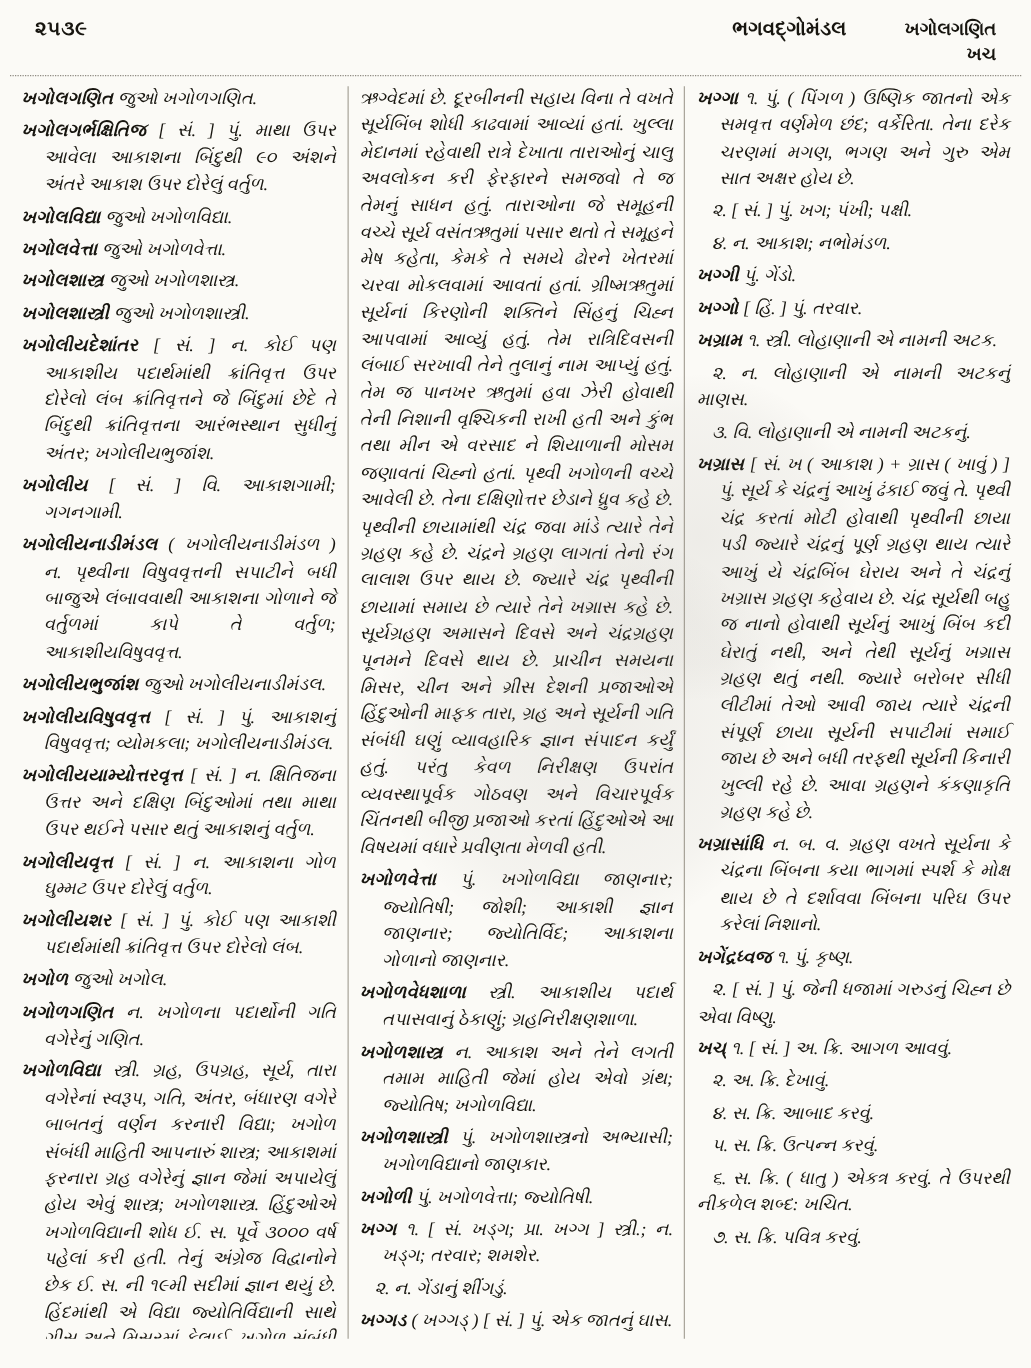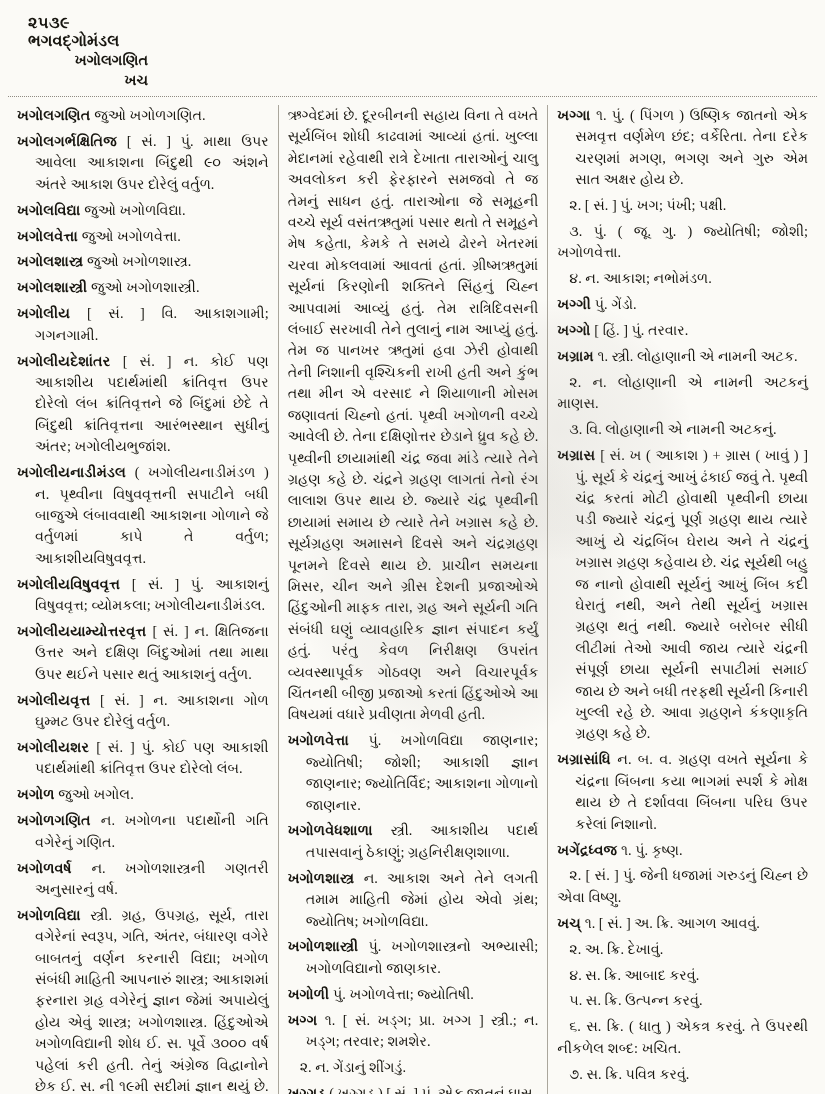--- a/index.html
+++ b/index.html
@@ -14,45 +14,44 @@
   .scan-artifact{
     position:absolute;border-radius:50%;
     background:radial-gradient(circle, rgba(120,115,105,0.10) 0%, rgba(120,115,105,0.05) 55%, rgba(120,115,105,0) 72%);
     pointer-events:none;
   }
   #stain1{left:300px;top:420px;width:330px;height:330px;}
   #stain2{left:430px;top:300px;width:260px;height:260px;}
   header{
     display:flex;justify-content:space-between;align-items:flex-start;
     padding:14px 28px 2px 28px;
-    flex-direction:column;
   }
   .page-number{font-size:16px;font-weight:bold;letter-spacing:.5px;}
-  .book-title{font-size:16px;font-weight:bold;text-align:center;flex:1;}
+  .book-title{font-size:16px;font-weight:bold;text-align:right;flex:1;}
   .running-heads{text-align:right;font-size:14.5px;font-weight:bold;line-height:20px;min-width:120px;}
   .rule{
     margin:4px 8px 0 8px;
     border-top:1px dotted #8f8b82;
   }
   main{
     display:grid;
     grid-template-columns:1fr 1fr 1fr;
     padding:8px 8px 0 8px;
     height:1010px;
     box-sizing:border-box;
   }
   .col{
     padding:0 9px;
     font-size:14.3px;
     line-height:21.4px;
     text-align:justify;
     overflow:hidden;
   }
   .col + .col{border-left:1px solid #aaa69c;}
-  .para{margin:0 0 4.5px 0;}
+  .para{margin:0 0 4.5px 0;font-style:italic;}
   .para.entry{padding-left:18px;text-indent:-18px;}
   .para.sense{text-indent:12px;}
   .para.cont{text-indent:0;}
   .hw{font-weight:bold;letter-spacing:.2px;}
 </style>
 </head>
 <body>
 
 <div class="scan-artifact" id="stain1"></div>
 <div class="scan-artifact" id="stain2"></div>
@@ -69,47 +68,46 @@
 <div class="rule"></div>
 
 <main>
   <div class="col">
       <p class="para entry"><span class="hw">ખગોલગણિત </span><span>જુઓ ખગોળગણિત.</span></p>
       <p class="para entry"><span class="hw">ખગોલગર્ભક્ષિતિજ </span><span>[ સં. ] પું. માથા ઉપર આવેલા આકાશના બિંદુથી ૯૦ અંશને અંતરે આકાશ ઉપર દોરેલું વર્તુળ.</span></p>
       <p class="para entry"><span class="hw">ખગોલવિદ્યા </span><span>જુઓ ખગોળવિદ્યા.</span></p>
       <p class="para entry"><span class="hw">ખગોલવેત્તા </span><span>જુઓ ખગોળવેત્તા.</span></p>
       <p class="para entry"><span class="hw">ખગોલશાસ્ત્ર </span><span>જુઓ ખગોળશાસ્ત્ર.</span></p>
       <p class="para entry"><span class="hw">ખગોલશાસ્ત્રી </span><span>જુઓ ખગોળશાસ્ત્રી.</span></p>
+      <p class="para entry"><span class="hw">ખગોલીયદેશાંતર </span><span>[ સં. ] ન. કોઈ પણ આકાશીય પદાર્થમાંથી ક્રાંતિવૃત્ત ઉપર દોરેલો લંબ ક્રાંતિવૃત્તને જે બિંદુમાં છેદે તે બિંદુથી ક્રાંતિવૃત્તના આરંભસ્થાન સુધીનું અંતર; ખગોલીયભુજાંશ.</span></p>
       <p class="para entry"><span class="hw">ખગોલીય </span><span>[ સં. ] વિ. આકાશગામી; ગગનગામી.</span></p>
-      <p class="para entry"><span class="hw">ખગોલીયદેશાંતર </span><span>[ સં. ] ન. કોઈ પણ આકાશીય પદાર્થમાંથી ક્રાંતિવૃત્ત ઉપર દોરેલો લંબ ક્રાંતિવૃત્તને જે બિંદુમાં છેદે તે બિંદુથી ક્રાંતિવૃત્તના આરંભસ્થાન સુધીનું અંતર; ખગોલીયભુજાંશ.</span></p>
       <p class="para entry"><span class="hw">ખગોલીયનાડીમંડલ </span><span>( ખગોલીયનાડીમંડળ ) ન. પૃથ્વીના વિષુવવૃત્તની સપાટીને બધી બાજુએ લંબાવવાથી આકાશના ગોળાને જે વર્તુળમાં કાપે તે વર્તુળ; આકાશીયવિષુવવૃત્ત.</span></p>
+      <p class="para entry"><span class="hw">ખગોલીયભુજાંશ </span><span>જુઓ ખગોલીયનાડીમંડલ.</span></p>
       <p class="para entry"><span class="hw">ખગોલીયવિષુવવૃત્ત </span><span>[ સં. ] પું. આકાશનું વિષુવવૃત્ત; વ્યોમકલા; ખગોલીયનાડીમંડલ.</span></p>
       <p class="para entry"><span class="hw">ખગોલીયયામ્યોત્તરવૃત્ત </span><span>[ સં. ] ન. ક્ષિતિજના ઉત્તર અને દક્ષિણ બિંદુઓમાં તથા માથા ઉપર થઈને પસાર થતું આકાશનું વર્તુળ.</span></p>
       <p class="para entry"><span class="hw">ખગોલીયવૃત્ત </span><span>[ સં. ] ન. આકાશના ગોળ ઘુમ્મટ ઉપર દોરેલું વર્તુળ.</span></p>
       <p class="para entry"><span class="hw">ખગોલીયશર </span><span>[ સં. ] પું. કોઈ પણ આકાશી પદાર્થમાંથી ક્રાંતિવૃત્ત ઉપર દોરેલો લંબ.</span></p>
       <p class="para entry"><span class="hw">ખગોળ </span><span>જુઓ ખગોલ.</span></p>
       <p class="para entry"><span class="hw">ખગોળગણિત </span><span>ન. ખગોળના પદાર્થોની ગતિ વગેરેનું ગણિત.</span></p>
-      <p class="para entry"><span class="hw">ખગોળવર્ષ </span><span>ન. ખગોળશાસ્ત્રની ગણતરી અનુસારનું વર્ષ.</span></p>
       <p class="para entry"><span class="hw">ખગોળવિદ્યા </span><span>સ્ત્રી. ગ્રહ, ઉપગ્રહ, સૂર્ય, તારા વગેરેનાં સ્વરૂપ, ગતિ, અંતર, બંધારણ વગેરે બાબતનું વર્ણન કરનારી વિદ્યા; ખગોળ સંબંધી માહિતી આપનારું શાસ્ત્ર; આકાશમાં ફરનારા ગ્રહ વગેરેનું જ્ઞાન જેમાં અપાયેલું હોય એવું શાસ્ત્ર; ખગોળશાસ્ત્ર. હિંદુઓએ ખગોળવિદ્યાની શોધ ઈ. સ. પૂર્વે ૩૦૦૦ વર્ષ પહેલાં કરી હતી. તેનું અંગ્રેજ વિદ્વાનોને છેક ઈ. સ. ની ૧૯મી સદીમાં જ્ઞાન થયું છે. હિંદમાંથી એ વિદ્યા જ્યોતિર્વિદ્યાની સાથે ગ્રીસ અને મિસરમાં ફેલાઈ. ખગોળ સંબંધી હકીકત</span></p>
     </div>
   <div class="col">
       <p class="para cont"><span>ઋગ્વેદમાં છે. દૂરબીનની સહાય વિના તે વખતે સૂર્યબિંબ શોધી કાઢવામાં આવ્યાં હતાં. ખુલ્લા મેદાનમાં રહેવાથી રાત્રે દેખાતા તારાઓનું ચાલુ અવલોકન કરી ફેરફારને સમજવો તે જ તેમનું સાધન હતું. તારાઓના જે સમૂહની વચ્ચે સૂર્ય વસંતઋતુમાં પસાર થતો તે સમૂહને મેષ કહેતા, કેમકે તે સમયે ઢોરને ખેતરમાં ચરવા મોકલવામાં આવતાં હતાં. ગ્રીષ્મઋતુમાં સૂર્યનાં કિરણોની શક્તિને સિંહનું ચિહ્ન આપવામાં આવ્યું હતું. તેમ રાત્રિદિવસની લંબાઈ સરખાવી તેને તુલાનું નામ આપ્યું હતું. તેમ જ પાનખર ઋતુમાં હવા ઝેરી હોવાથી તેની નિશાની વૃશ્ચિકની રાખી હતી અને કુંભ તથા મીન એ વરસાદ ને શિયાળાની મોસમ જણાવતાં ચિહ્નો હતાં. પૃથ્વી ખગોળની વચ્ચે આવેલી છે. તેના દક્ષિણોત્તર છેડાને ધ્રુવ કહે છે. પૃથ્વીની છાયામાંથી ચંદ્ર જવા માંડે ત્યારે તેને ગ્રહણ કહે છે. ચંદ્રને ગ્રહણ લાગતાં તેનો રંગ લાલાશ ઉપર થાય છે. જ્યારે ચંદ્ર પૃથ્વીની છાયામાં સમાય છે ત્યારે તેને ખગ્રાસ કહે છે. સૂર્યગ્રહણ અમાસને દિવસે અને ચંદ્રગ્રહણ પૂનમને દિવસે થાય છે. પ્રાચીન સમયના મિસર, ચીન અને ગ્રીસ દેશની પ્રજાઓએ હિંદુઓની માફક તારા, ગ્રહ અને સૂર્યની ગતિ સંબંધી ઘણું વ્યાવહારિક જ્ઞાન સંપાદન કર્યું હતું. પરંતુ કેવળ નિરીક્ષણ ઉપરાંત વ્યવસ્થાપૂર્વક ગોઠવણ અને વિચારપૂર્વક ચિંતનથી બીજી પ્રજાઓ કરતાં હિંદુઓએ આ વિષયમાં વધારે પ્રવીણતા મેળવી હતી.</span></p>
       <p class="para entry"><span class="hw">ખગોળવેત્તા </span><span>પું. ખગોળવિદ્યા જાણનાર; જ્યોતિષી; જોશી; આકાશી જ્ઞાન જાણનાર; જ્યોતિર્વિદ; આકાશના ગોળાનો જાણનાર.</span></p>
       <p class="para entry"><span class="hw">ખગોળવેધશાળા </span><span>સ્ત્રી. આકાશીય પદાર્થ તપાસવાનું ઠેકાણું; ગ્રહનિરીક્ષણશાળા.</span></p>
       <p class="para entry"><span class="hw">ખગોળશાસ્ત્ર </span><span>ન. આકાશ અને તેને લગતી તમામ માહિતી જેમાં હોય એવો ગ્રંથ; જ્યોતિષ; ખગોળવિદ્યા.</span></p>
       <p class="para entry"><span class="hw">ખગોળશાસ્ત્રી </span><span>પું. ખગોળશાસ્ત્રનો અભ્યાસી; ખગોળવિદ્યાનો જાણકાર.</span></p>
       <p class="para entry"><span class="hw">ખગોળી </span><span>પું. ખગોળવેત્તા; જ્યોતિષી.</span></p>
       <p class="para entry"><span class="hw">ખગ્ગ </span><span>૧. [ સં. ખડ્ગ; પ્રા. ખગ્ગ ] સ્ત્રી.; ન. ખડ્ગ; તરવાર; શમશેર.</span></p>
       <p class="para sense"><span>૨. ન. ગેંડાનું શીંગડું.</span></p>
       <p class="para entry"><span class="hw">ખગ્ગડ </span><span>( ખગ્ગડ્ ) [ સં. ] પું. એક જાતનું ઘાસ.</span></p>
     </div>
   <div class="col">
       <p class="para entry"><span class="hw">ખગ્ગા </span><span>૧. પું. ( પિંગળ ) ઉષ્ણિક જાતનો એક સમવૃત્ત વર્ણમેળ છંદ; વર્કેરિતા. તેના દરેક ચરણમાં મગણ, ભગણ અને ગુરુ એમ સાત અક્ષર હોય છે.</span></p>
       <p class="para sense"><span>૨. [ સં. ] પું. ખગ; પંખી; પક્ષી.</span></p>
-      <p class="para sense"><span>૩. પું. ( જૂ. ગુ. ) જ્યોતિષી; જોશી; ખગોળવેત્તા.</span></p>
       <p class="para sense"><span>૪. ન. આકાશ; નભોમંડળ.</span></p>
       <p class="para entry"><span class="hw">ખગ્ગી </span><span>પું. ગેંડો.</span></p>
       <p class="para entry"><span class="hw">ખગ્ગો </span><span>[ હિં. ] પું. તરવાર.</span></p>
       <p class="para entry"><span class="hw">ખગ્રામ </span><span>૧. સ્ત્રી. લોહાણાની એ નામની અટક.</span></p>
       <p class="para sense"><span>૨. ન. લોહાણાની એ નામની અટકનું માણસ.</span></p>
       <p class="para sense"><span>૩. વિ. લોહાણાની એ નામની અટકનું.</span></p>
       <p class="para entry"><span class="hw">ખગ્રાસ </span><span>[ સં. ખ ( આકાશ ) + ગ્રાસ ( ખાવું ) ] પું. સૂર્ય કે ચંદ્રનું આખું ઢંકાઈ જવું તે. પૃથ્વી ચંદ્ર કરતાં મોટી હોવાથી પૃથ્વીની છાયા પડી જ્યારે ચંદ્રનું પૂર્ણ ગ્રહણ થાય ત્યારે આખું યે ચંદ્રબિંબ ઘેરાય અને તે ચંદ્રનું ખગ્રાસ ગ્રહણ કહેવાય છે. ચંદ્ર સૂર્યથી બહુ જ નાનો હોવાથી સૂર્યનું આખું બિંબ કદી ઘેરાતું નથી, અને તેથી સૂર્યનું ખગ્રાસ ગ્રહણ થતું નથી. જ્યારે બરોબર સીધી લીટીમાં તેઓ આવી જાય ત્યારે ચંદ્રની સંપૂર્ણ છાયા સૂર્યની સપાટીમાં સમાઈ જાય છે અને બધી તરફથી સૂર્યની કિનારી ખુલ્લી રહે છે. આવા ગ્રહણને કંકણાકૃતિ ગ્રહણ કહે છે.</span></p>
       <p class="para entry"><span class="hw">ખગ્રાસાંધિ </span><span>ન. બ. વ. ગ્રહણ વખતે સૂર્યના કે ચંદ્રના બિંબના કયા ભાગમાં સ્પર્શ કે મોક્ષ થાય છે તે દર્શાવવા બિંબના પરિઘ ઉપર કરેલાં નિશાનો.</span></p>
       <p class="para entry"><span class="hw">ખગેંદ્રધ્વજ </span><span>૧. પું. કૃષ્ણ.</span></p>
       <p class="para sense"><span>૨. [ સં. ] પું. જેની ધજામાં ગરુડનું ચિહ્ન છે એવા વિષ્ણુ.</span></p>

